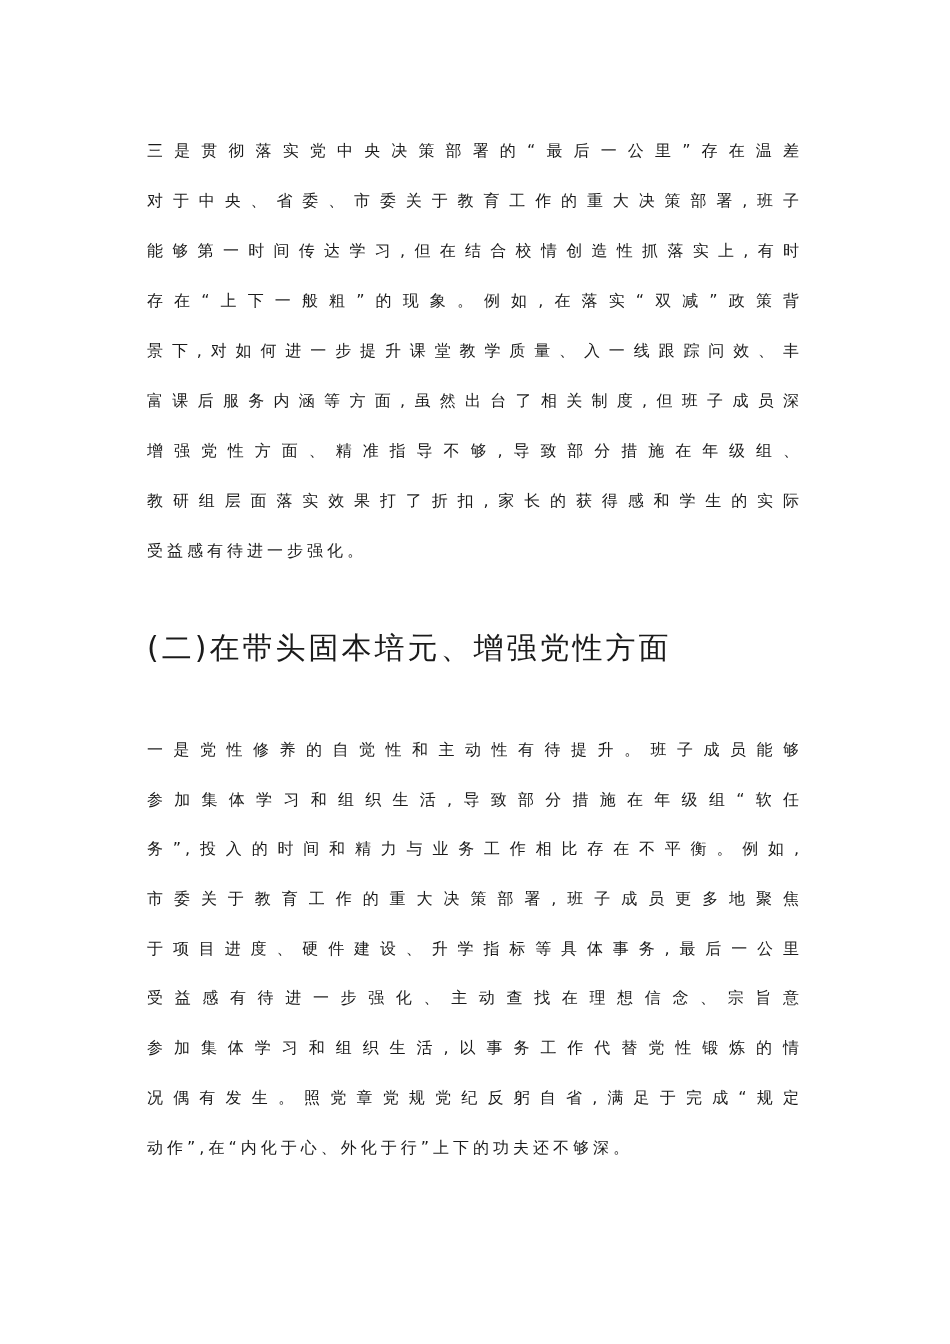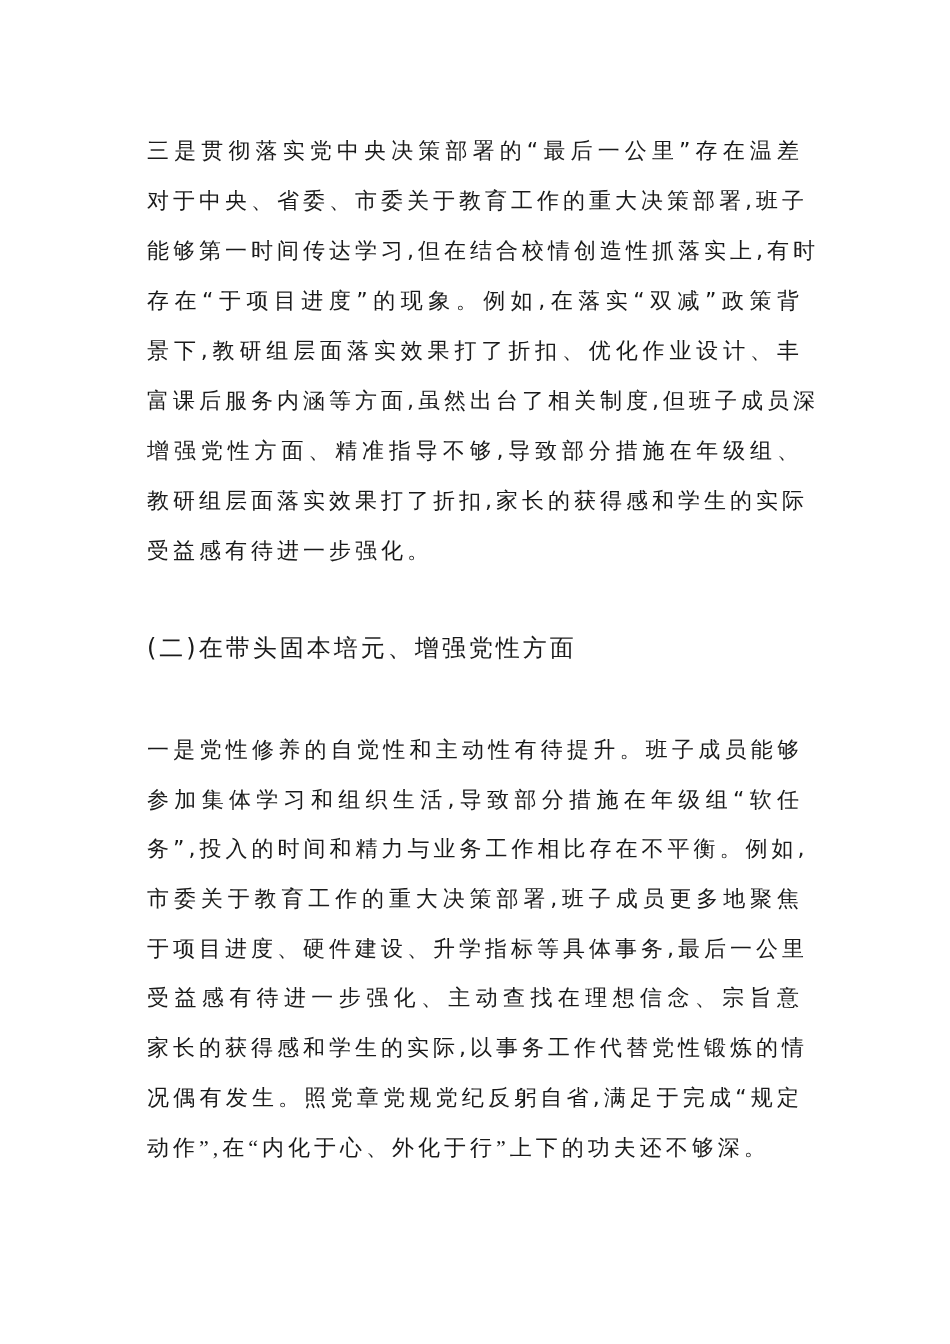--- a/index.html
+++ b/index.html
@@ -22,64 +22,63 @@
     width: 950px;
     height: 1344px;
     background: #ffffff;
   }
   .line {
     position: absolute;
     left: 147px;
     width: 656px;
     height: 30px;
     line-height: 30px;
-    font-size: 22px;
+    font-size: 16px;
     letter-spacing: 4px;
     white-space: nowrap;
     text-align: justify;
     text-align-last: justify;
   }
   .line.last {
     text-align-last: left;
-    font-family: Liberation Serif, serif;
   }
   .heading {
     position: absolute;
     left: 147px;
     height: 30px;
     line-height: 30px;
-    font-size: 24px;
+    font-size: 30px;
     letter-spacing: 3px;
     white-space: nowrap;
   }
 </style>
 </head>
 <body>
 
 <div class="page">
 
   <div>
     <div class="line" style="top:136px">三是贯彻落实党中央决策部署的“最后一公里”存在温差</div>
     <div class="line" style="top:186px">对于中央、省委、市委关于教育工作的重大决策部署,班子</div>
     <div class="line" style="top:236px">能够第一时间传达学习,但在结合校情创造性抓落实上,有时</div>
-    <div class="line" style="top:286px">存在“于项目进度”的现象。例如,在落实“双减”政策背</div>
-    <div class="line" style="top:336px">景下,教研组层面落实效果打了折扣、优化作业设计、丰</div>
+    <div class="line" style="top:286px">存在“上下一般粗”的现象。例如,在落实“双减”政策背</div>
+    <div class="line" style="top:336px">景下,对如何进一步提升课堂教学质量、入一线跟踪问效、丰</div>
     <div class="line" style="top:386px">富课后服务内涵等方面,虽然出台了相关制度,但班子成员深</div>
     <div class="line" style="top:436px">增强党性方面、精准指导不够,导致部分措施在年级组、</div>
     <div class="line" style="top:486px">教研组层面落实效果打了折扣,家长的获得感和学生的实际</div>
     <div class="line last" style="top:536px">受益感有待进一步强化。</div>
   </div>
 
   <div class="heading" style="top:633px">(二)在带头固本培元、增强党性方面</div>
 
   <div>
     <div class="line" style="top:735px">一是党性修养的自觉性和主动性有待提升。班子成员能够</div>
     <div class="line" style="top:785px">参加集体学习和组织生活,导致部分措施在年级组“软任</div>
     <div class="line" style="top:834px">务”,投入的时间和精力与业务工作相比存在不平衡。例如,</div>
     <div class="line" style="top:884px">市委关于教育工作的重大决策部署,班子成员更多地聚焦</div>
     <div class="line" style="top:934px">于项目进度、硬件建设、升学指标等具体事务,最后一公里</div>
     <div class="line" style="top:983px">受益感有待进一步强化、主动查找在理想信念、宗旨意</div>
-    <div class="line" style="top:1033px">家长的获得感和学生的实际,以事务工作代替党性锻炼的情</div>
+    <div class="line" style="top:1033px">参加集体学习和组织生活,以事务工作代替党性锻炼的情</div>
     <div class="line" style="top:1083px">况偶有发生。照党章党规党纪反躬自省,满足于完成“规定</div>
     <div class="line last" style="top:1133px; width:630px">动作”,在“内化于心、外化于行”上下的功夫还不够深。</div>
   </div>
 
 </div>
 
 </body></html>

